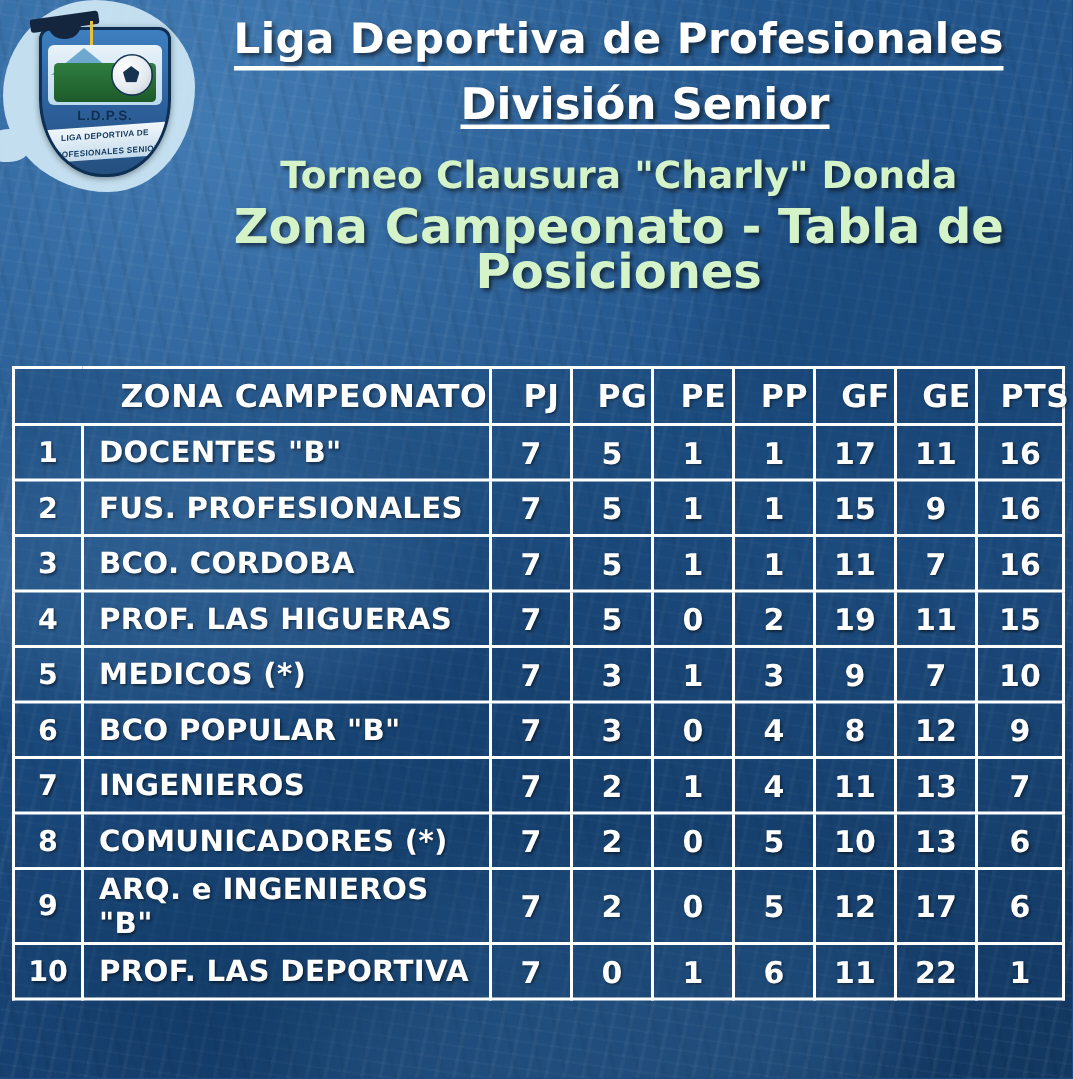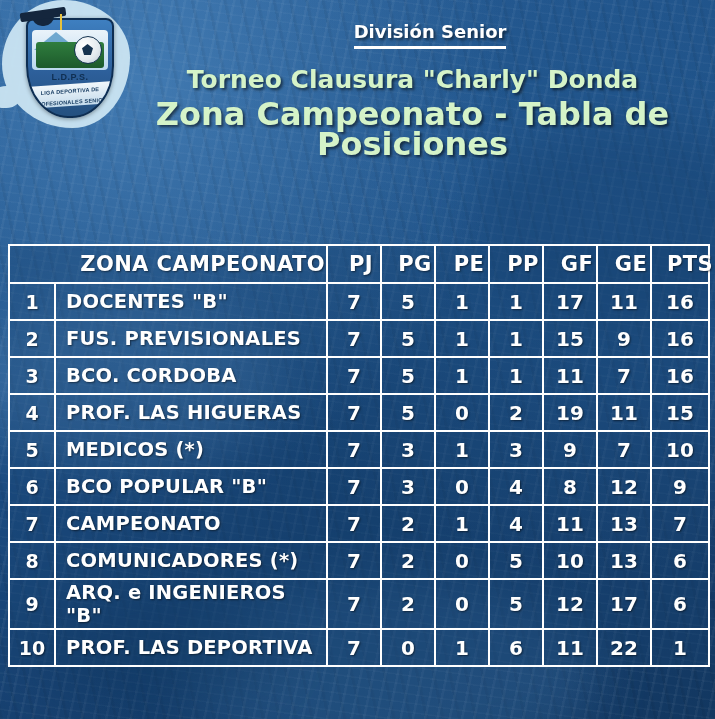--- a/index.html
+++ b/index.html
@@ -200,21 +200,21 @@
     text-shadow: 2px 2px 3px rgba(0,0,0,.55);
     border-bottom: 3px solid #ffffff;
     display: inline-block;
     padding-bottom: 2px;
     line-height: 32px;
   }
   .t-sub {
     margin-top: 9px;
     font-family: "DejaVu Sans", sans-serif;
     font-weight: bold;
-    font-size: 18px;
+    font-size: 29px;
     color: #ffffff;
     text-shadow: 2px 2px 3px rgba(0,0,0,.55);
     border-bottom: 3px solid #ffffff;
     display: inline-block;
     padding-bottom: 1px;
     line-height: 26px;
     margin-left: 35px;
   }
   .t-torneo {
     margin-top: 16px;
@@ -311,20 +311,21 @@
       </div>
     </div>
     <div class="cap">
       <div class="cap-dome"></div>
       <div class="cap-board"></div>
       <div class="cap-tassel"></div>
     </div>
   </div>
 
   <div class="titles">
+    <div class="t-main">Liga Deportiva de Profesionales</div>
     <div><span class="t-sub">División Senior</span></div>
     <div class="t-torneo">Torneo Clausura "Charly" Donda</div>
     <div class="t-zona">Zona Campeonato - Tabla de Posiciones</div>
   </div>
 
   <div class="table-wrap">
     <table>
       <colgroup>
         <col class="c-pos">
           <col class="c-team">
@@ -355,21 +356,21 @@
           <td>7</td>
           <td>5</td>
           <td>1</td>
           <td>1</td>
           <td>17</td>
           <td>11</td>
           <td>16</td>
         </tr>
         <tr>
           <td class="pos">2</td>
-          <td class="team">FUS. PREVISIONALES</td>
+          <td class="team">FUS. PROFESIONALES</td>
           <td>7</td>
           <td>5</td>
           <td>1</td>
           <td>1</td>
           <td>15</td>
           <td>9</td>
           <td>16</td>
         </tr>
         <tr>
           <td class="pos">3</td>
@@ -410,21 +411,21 @@
           <td>7</td>
           <td>3</td>
           <td>0</td>
           <td>4</td>
           <td>8</td>
           <td>12</td>
           <td>9</td>
         </tr>
         <tr>
           <td class="pos">7</td>
-          <td class="team">CAMPEONATO</td>
+          <td class="team">INGENIEROS</td>
           <td>7</td>
           <td>2</td>
           <td>1</td>
           <td>4</td>
           <td>11</td>
           <td>13</td>
           <td>7</td>
         </tr>
         <tr>
           <td class="pos">8</td>

